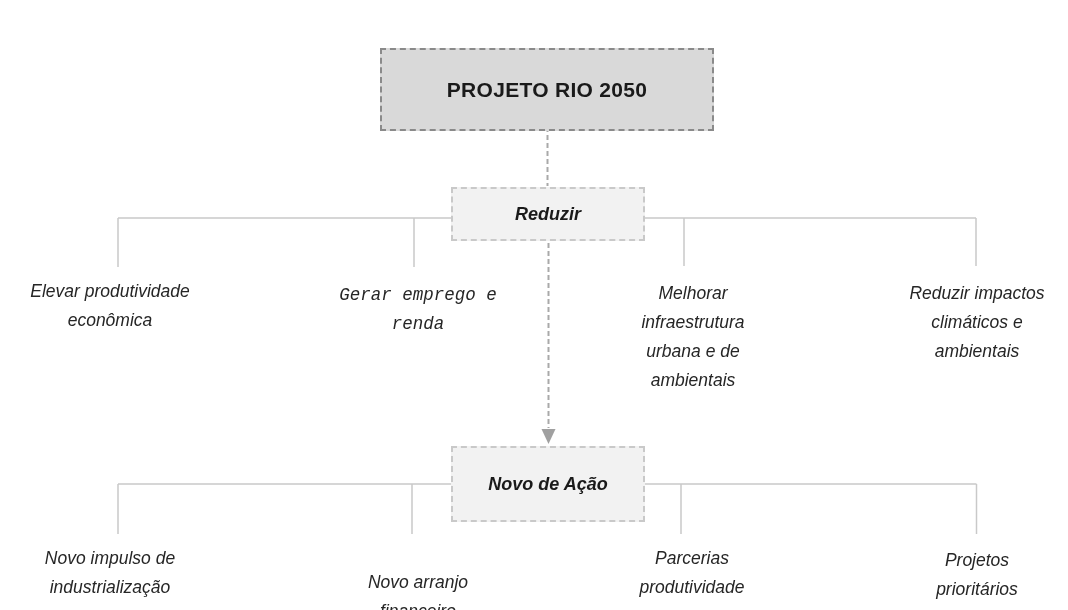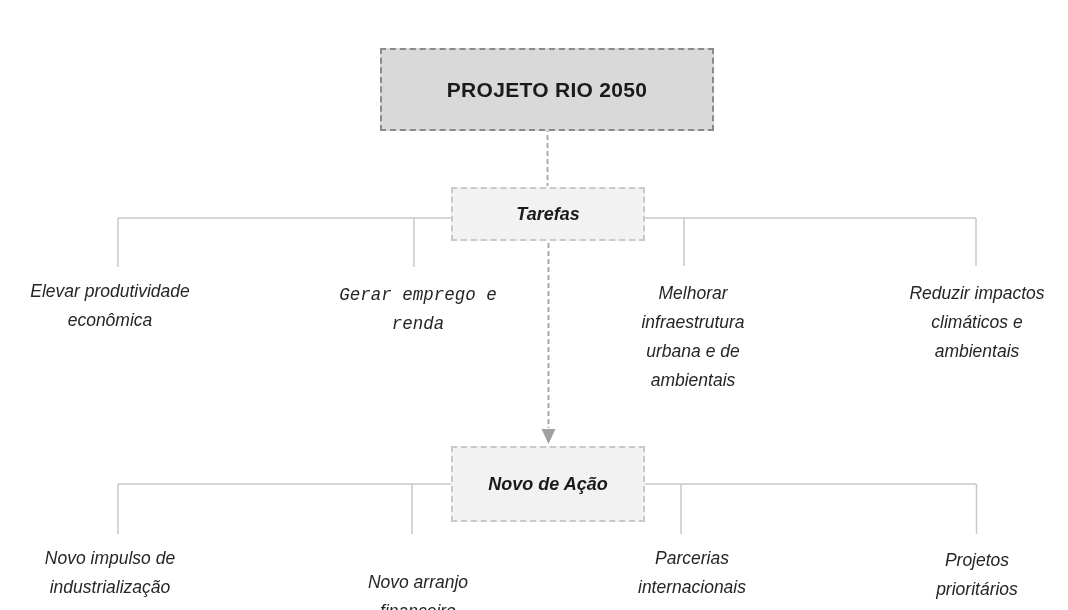--- a/index.html
+++ b/index.html
@@ -91,21 +91,21 @@
     <path class="ln" d="M412,484 V534"></path>
     <path class="ln" d="M681,484 V534"></path>
     <path class="ln" d="M976.5,484 V534"></path>
   </svg>
 
   <div class="root-box">
     <span>PROJETO RIO 2050</span>
   </div>
 
   <div class="level-box tarefas">
-    <span>Tarefas</span>
+    <span>Reduzir</span>
   </div>
 
   <div class="branch-label" style="left:-30px; top:277px;">Elevar produtividade
 econômica</div>
   <div class="branch-label" style="left:278px; top:281px;font-family:Liberation Mono, monospace;">Gerar emprego e
 renda</div>
   <div class="branch-label" style="left:553px; top:279px;">Melhorar
 infraestrutura
 urbana e de
 ambientais</div>
@@ -115,17 +115,17 @@
 
   <div class="level-box eixos">
     <span>Novo de Ação</span>
   </div>
 
   <div class="branch-label" style="left:-30px; top:544px;">Novo impulso de
 industrialização</div>
   <div class="branch-label" style="left:278px; top:568px;">Novo arranjo
 financeiro</div>
   <div class="branch-label" style="left:552px; top:544px;">Parcerias
-internacionais</div>
+produtividade</div>
   <div class="branch-label" style="left:837px; top:546px;">Projetos
 prioritários</div>
 
 </div>
 
 </body></html>

